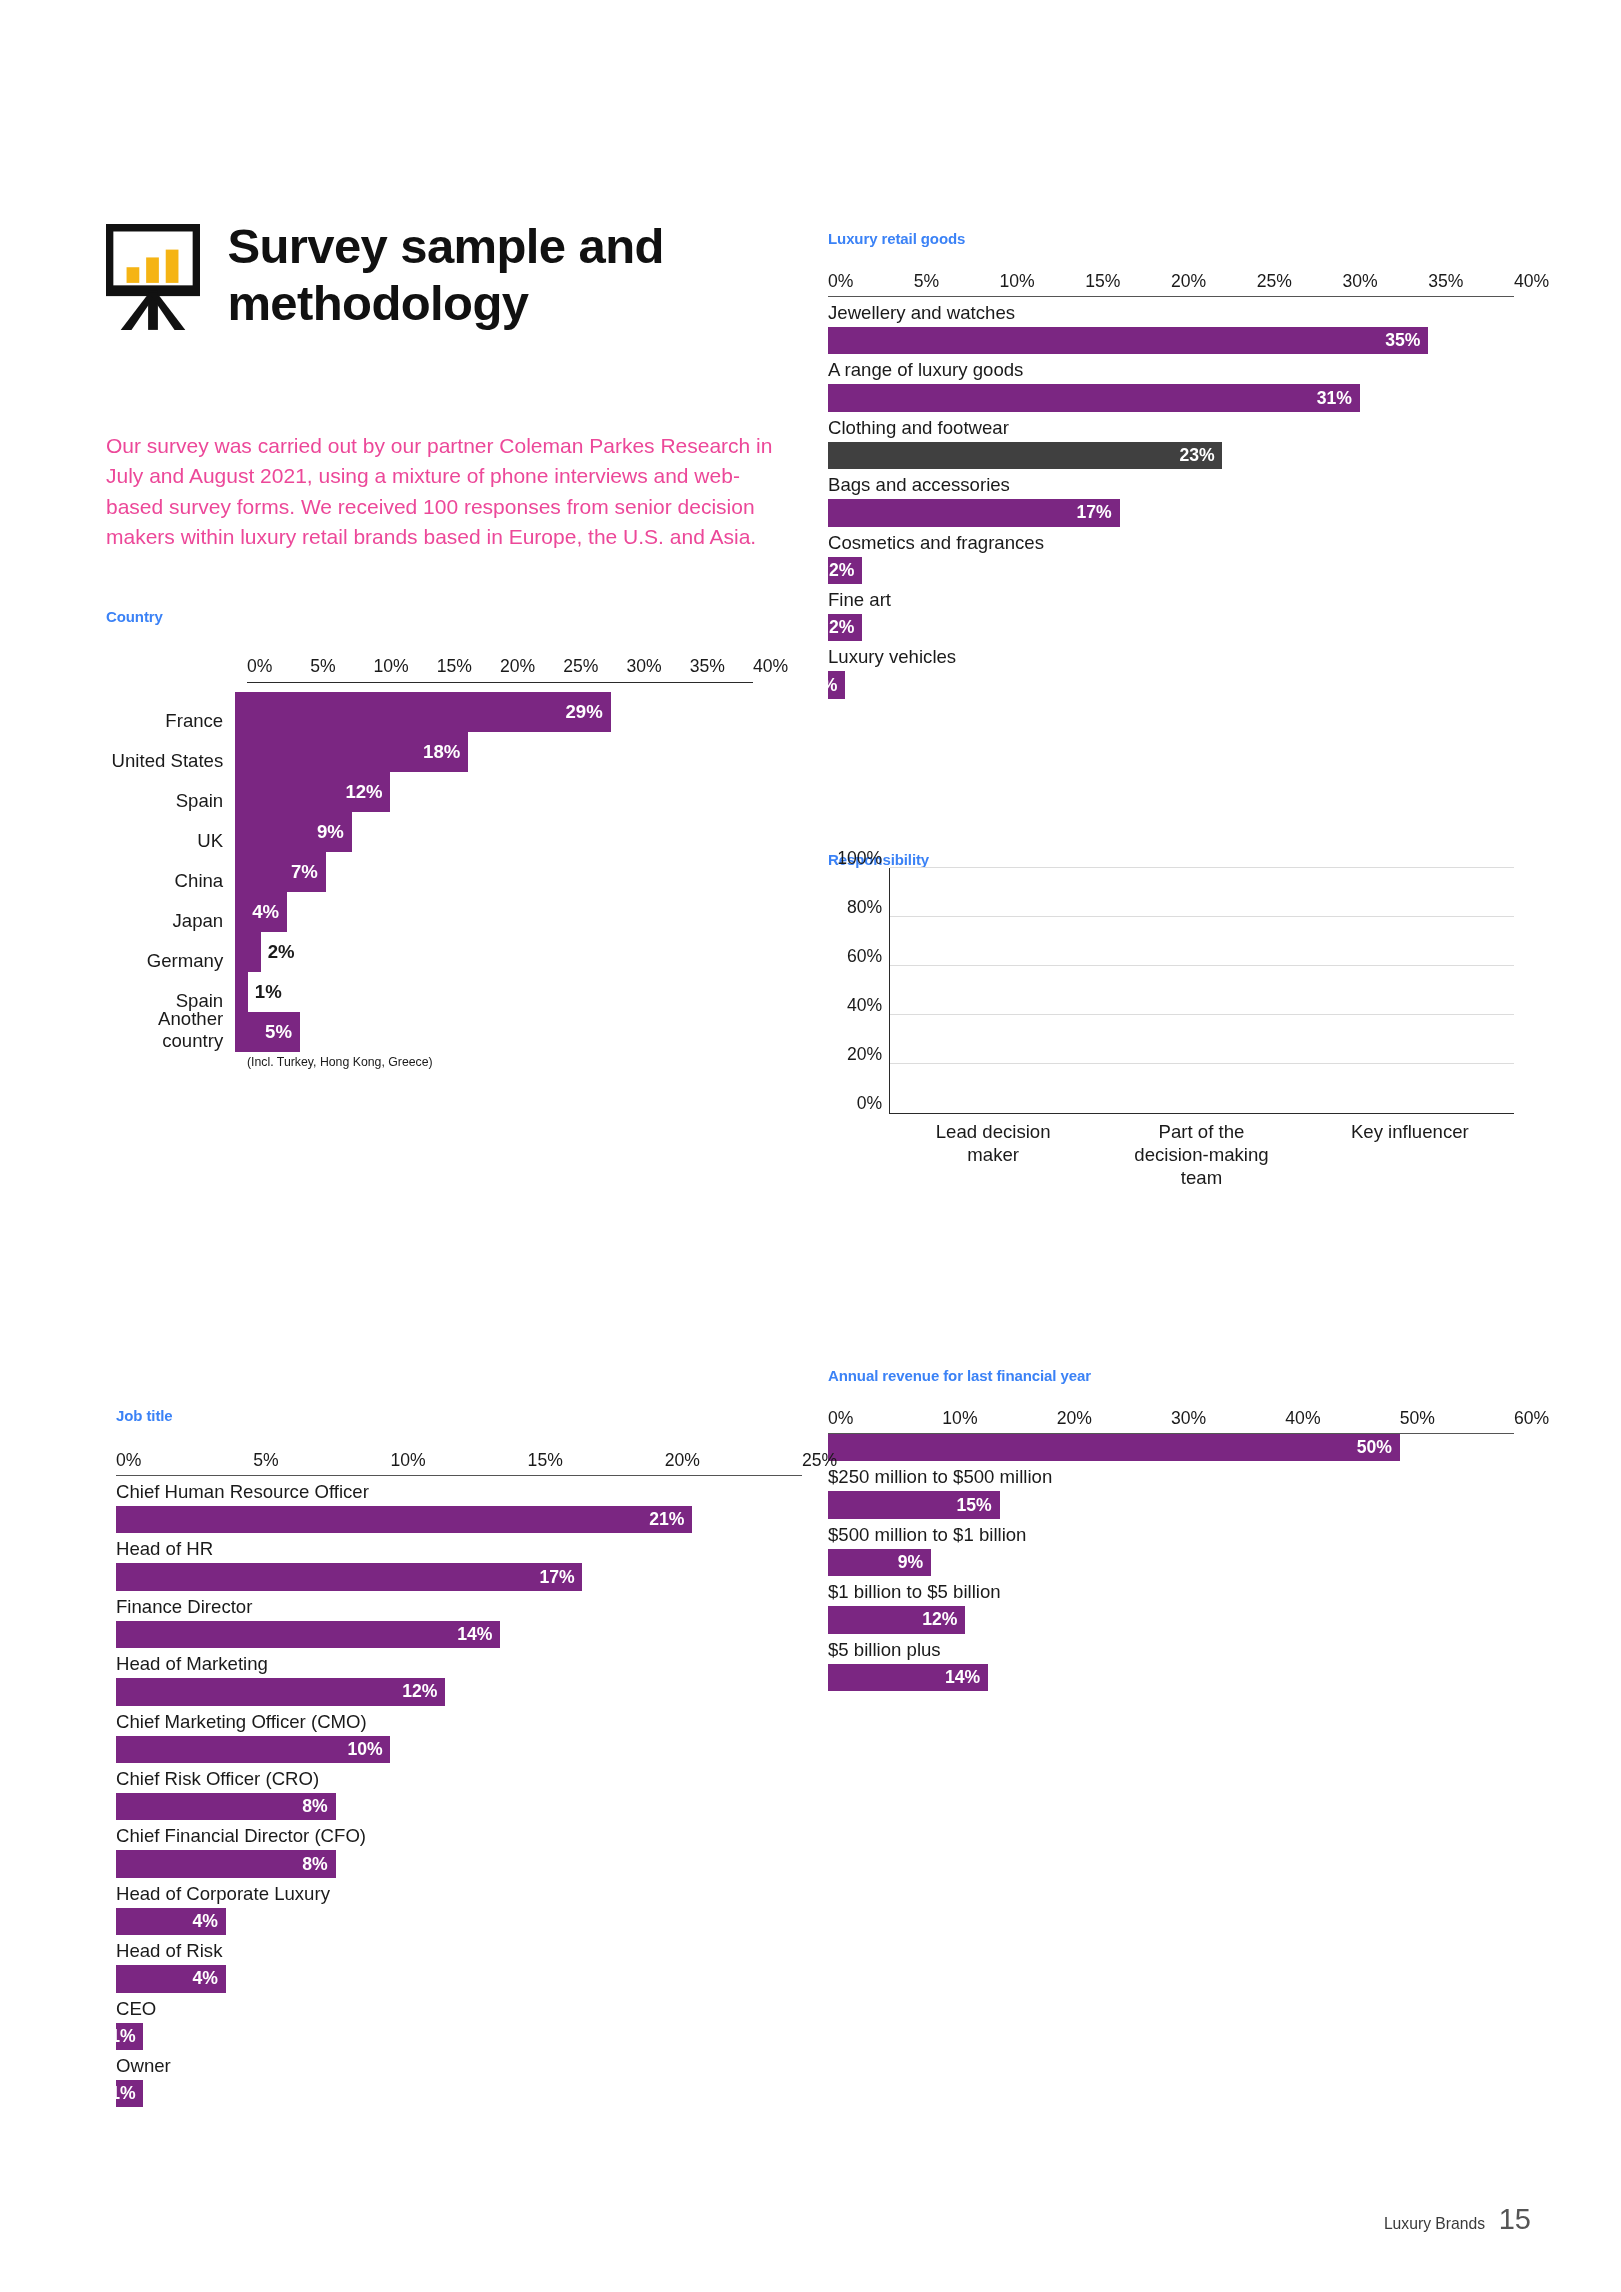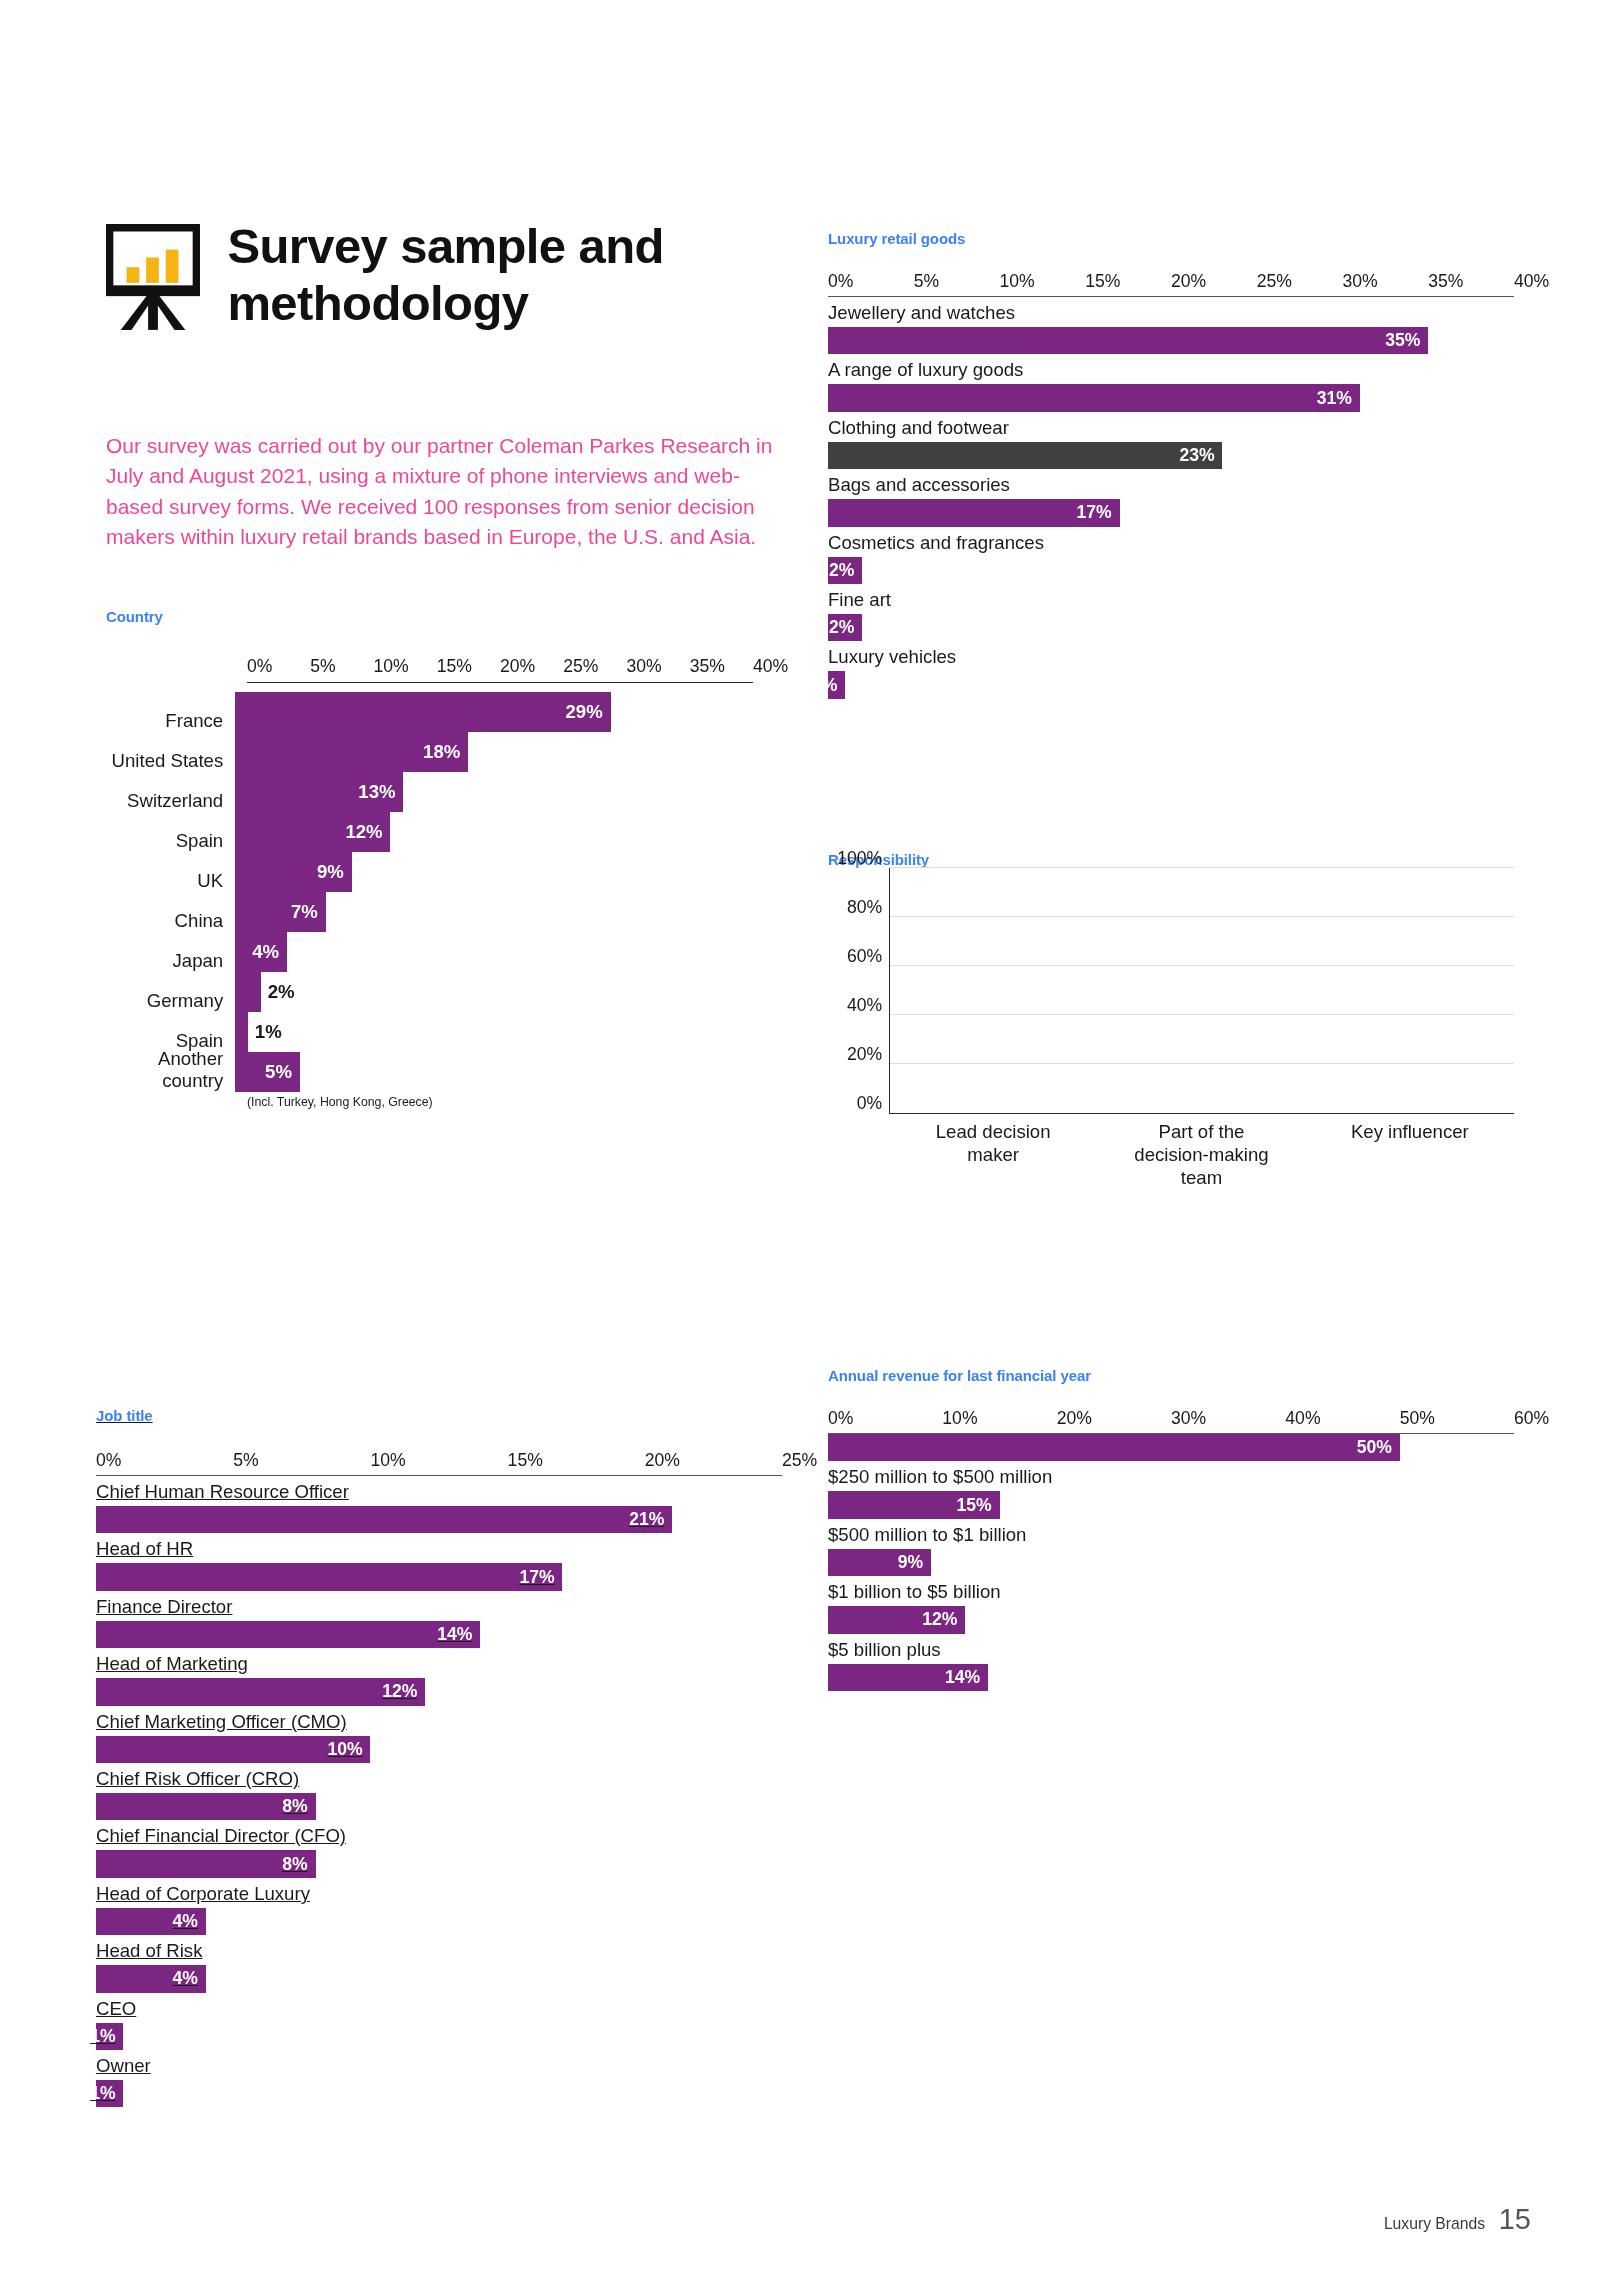--- a/index.html
+++ b/index.html
@@ -285,28 +285,20 @@
             <div class="country-bar" style="width: 72.5%; background: rgb(123, 38, 130);">
               <span class="val">29%</span>
             </div>
           </div>
         </div>
         <div class="country-row">
           <div class="cat">United States</div>
           <div class="country-track">
             <div class="country-bar" style="width: 45%; background: rgb(123, 38, 130);">
               <span class="val">18%</span>
-            </div>
-          </div>
-        </div>
-        <div class="country-row">
-          <div class="cat">Switzerland</div>
-          <div class="country-track">
-            <div class="country-bar" style="width: 32.5%; background: rgb(123, 38, 130);">
-              <span class="val">13%</span>
             </div>
           </div>
         </div>
         <div class="country-row">
           <div class="cat">Spain</div>
           <div class="country-track">
             <div class="country-bar" style="width: 30%; background: rgb(123, 38, 130);">
               <span class="val">12%</span>
             </div>
           </div>
@@ -504,21 +496,21 @@
         </div>
         <div class="lbl-bar-row">
           <div class="cat">$5 billion plus</div>
           <div class="bar" style="width: 23.3333%; background: rgb(123, 38, 130);">
             <span class="val">14%</span>
           </div>
         </div>
       </div>
   </div>
 
-  <div class="chart-block" id="chart-jobtitle" style="left:96px; top:1407px; width:686px;text-decoration:underline;">
+  <div class="chart-block" id="chart-jobtitle" style="left:116px; top:1407px; width:686px;">
     <div class="chart-title">Job title</div>
     <div style="margin-top:25.5px;">
       <div class="axis">
           <span class="tick" style="left: 0%;">0%</span>
           <span class="tick" style="left: 20%;">5%</span>
           <span class="tick" style="left: 40%;">10%</span>
           <span class="tick" style="left: 60%;">15%</span>
           <span class="tick" style="left: 80%;">20%</span>
           <span class="tick" style="left: 100%;">25%</span>
         </div>

